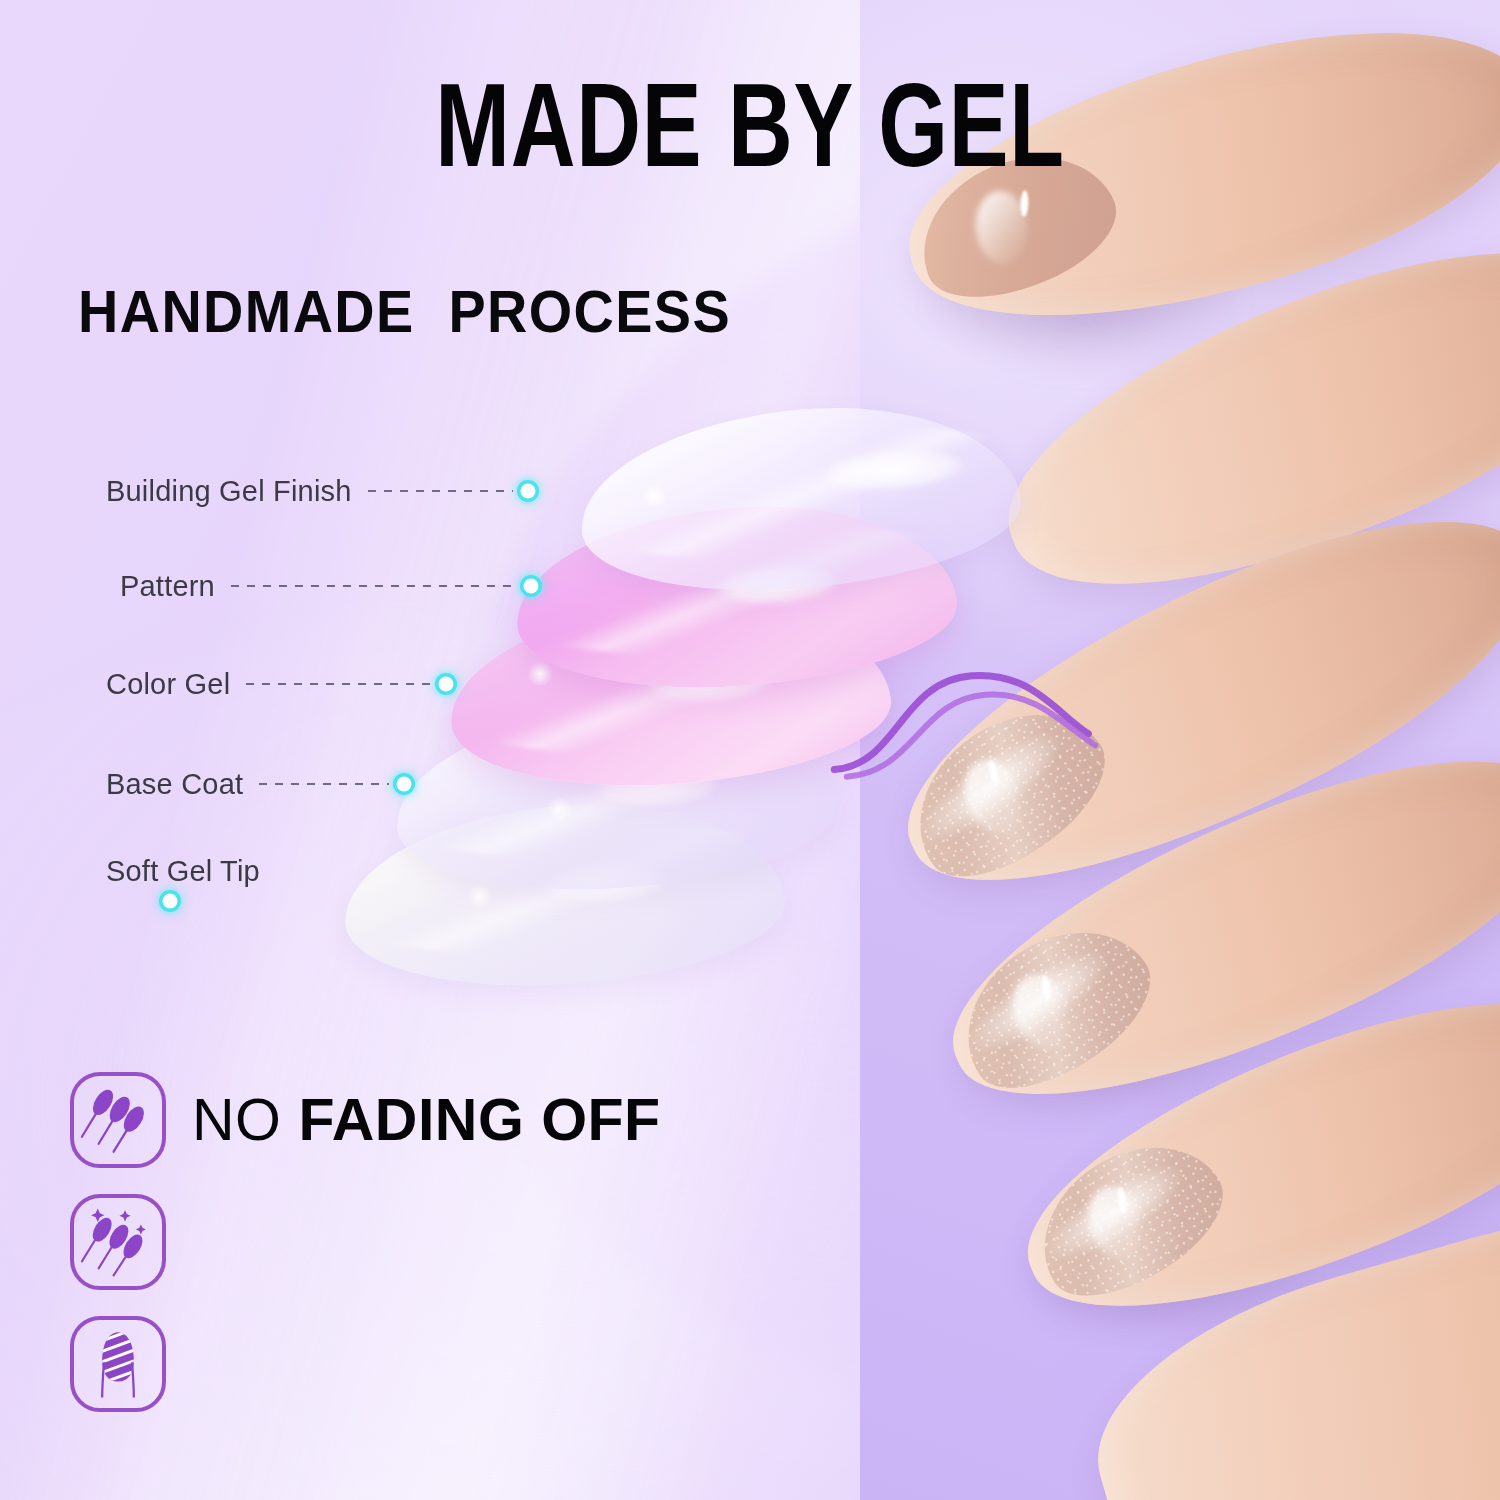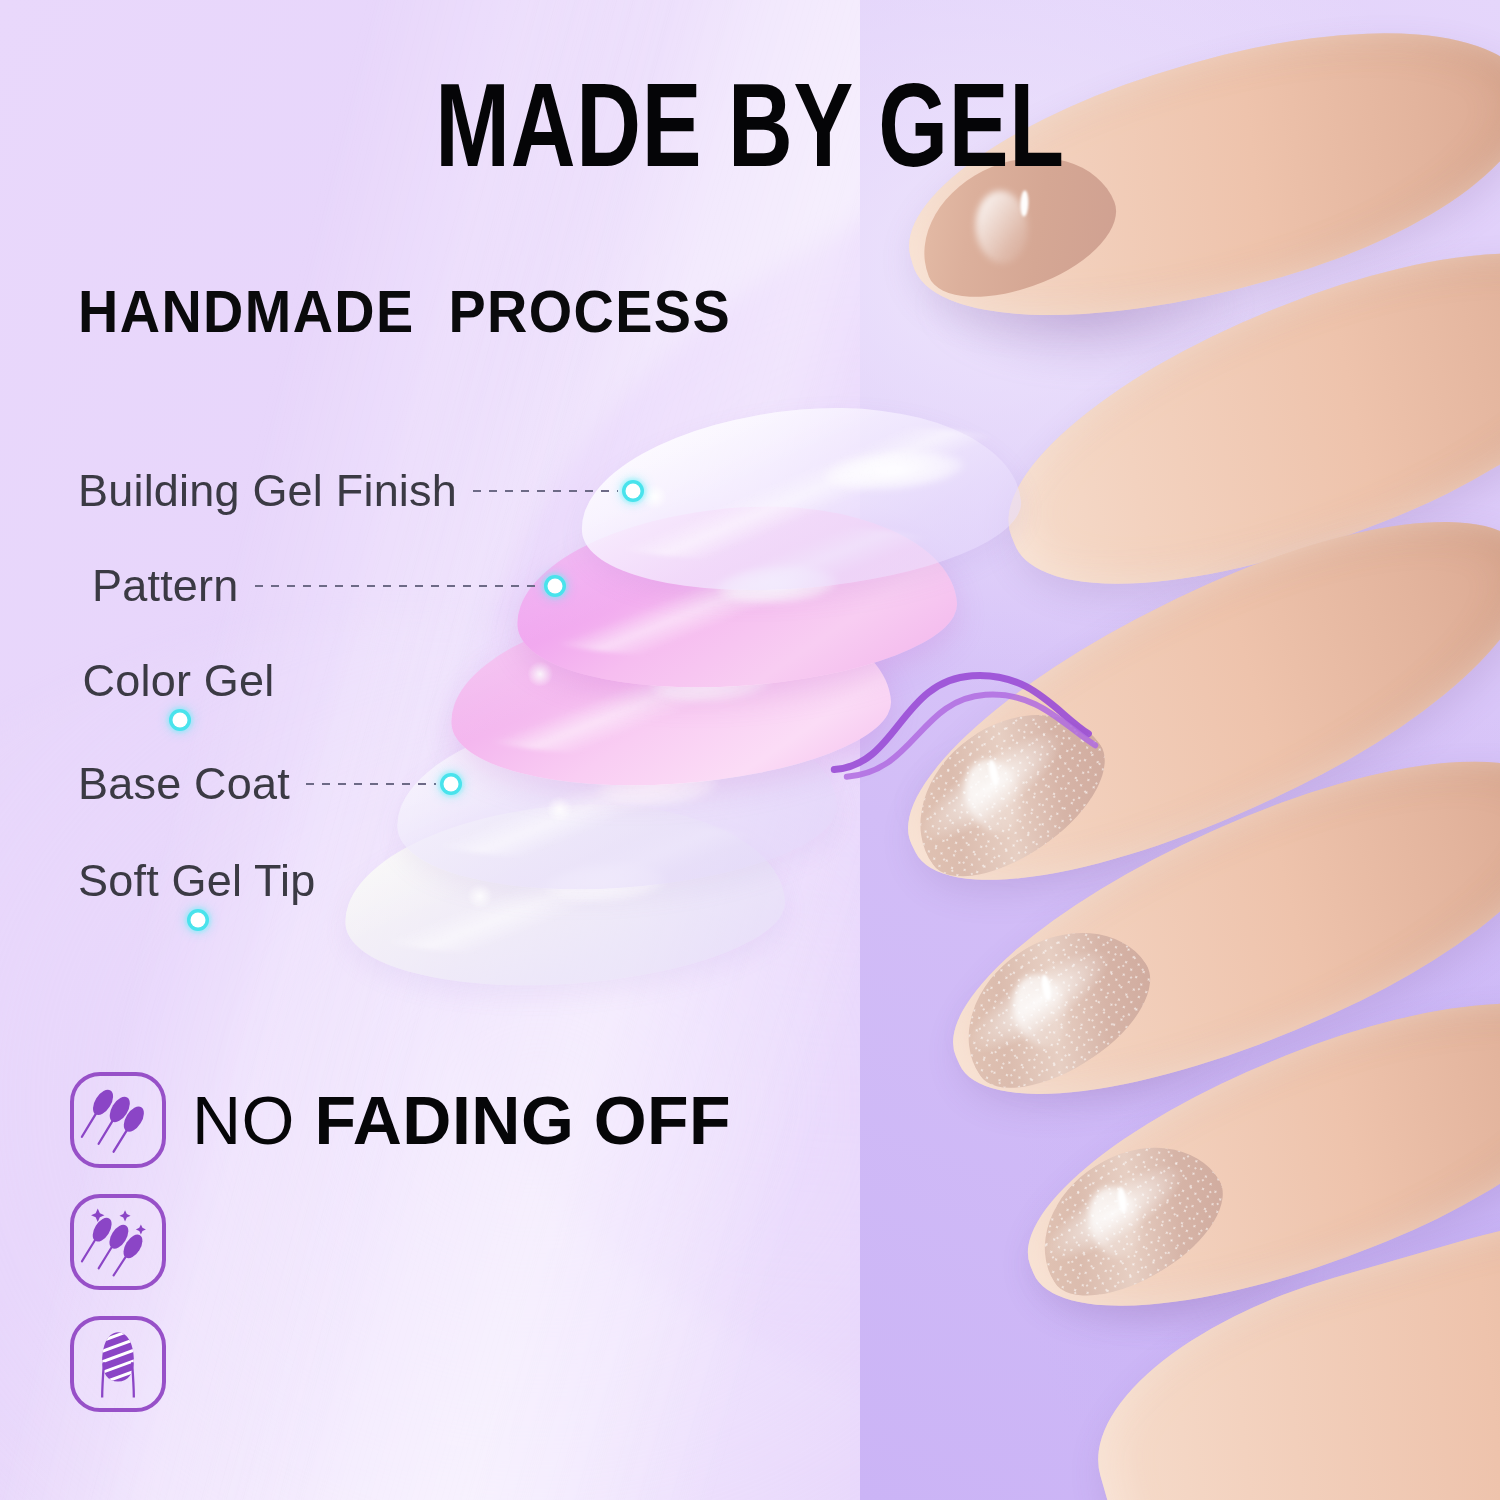--- a/index.html
+++ b/index.html
@@ -52,22 +52,23 @@
   .subtitle{
     position:absolute;left:78px;top:282px;
     font-weight:700;font-size:60px;line-height:1;color:#0a0a0c;
     letter-spacing:1.5px;white-space:pre;
     transform:scaleX(.93);transform-origin:0 50%;
   }
 
   
   .layer-row{position:absolute;display:flex;align-items:center;height:58px;}
   .layer-label{
-    font-size:45px;color:#3b3a44;font-weight:400;white-space:nowrap;
+    font-size:29px;color:#3b3a44;font-weight:400;white-space:nowrap;
     letter-spacing:.2px;
+    margin-left:28px;
   }
   .leader{
     height:2px;margin-left:16px;
     background-image:linear-gradient(90deg,#6d6a86 0 8px,rgba(0,0,0,0) 8px 16px);
     background-size:16px 1.6px;background-repeat:repeat-x;
     background-position:0 50%;
   }
   .dot{
     position:relative;width:26px;height:26px;margin-left:2px;flex:0 0 auto;
   }
@@ -172,21 +173,21 @@
   }
 
   
   .features{position:absolute;left:70px;top:1068px;}
   .feat{display:flex;align-items:center;height:104px;margin-bottom:18px;}
   .feat-icon{
     width:96px;height:96px;flex:0 0 auto;border:4px solid #9750c8;border-radius:30px;
     position:relative;box-sizing:border-box;background:rgba(255,255,255,.06);
   }
   .feat-text{
-    margin-left:26px;font-size:68px;line-height:1;color:#060608;white-space:nowrap;
+    margin-left:26px;font-size:59px;line-height:1;color:#060608;white-space:nowrap;
     letter-spacing:.5px;
   }
   .feat-text .lite{font-weight:400;}
   .feat-text .bold{font-weight:700;}
 </style>
 </head>
 <body>
 
 <div id="poster">
 
@@ -285,21 +286,21 @@
     <span class="leader" style="width:145px;"></span>
     <span class="dot"></span>
   </div>
 
   <div class="layer-row" style="left:92px;top:557px;">
     <span class="layer-label">Pattern</span>
     <span class="leader" style="width:285px;"></span>
     <span class="dot"></span>
   </div>
 
-  <div class="layer-row" style="left:78px;top:655px;flex-direction:column;">
+  <div class="layer-row" style="left:78px;top:655px;">
     <span class="layer-label">Color Gel</span>
     <span class="leader" style="width:185px;"></span>
     <span class="dot"></span>
   </div>
 
   <div class="layer-row" style="left:78px;top:755px;">
     <span class="layer-label">Base Coat</span>
     <span class="leader" style="width:130px;"></span>
     <span class="dot"></span>
   </div>

